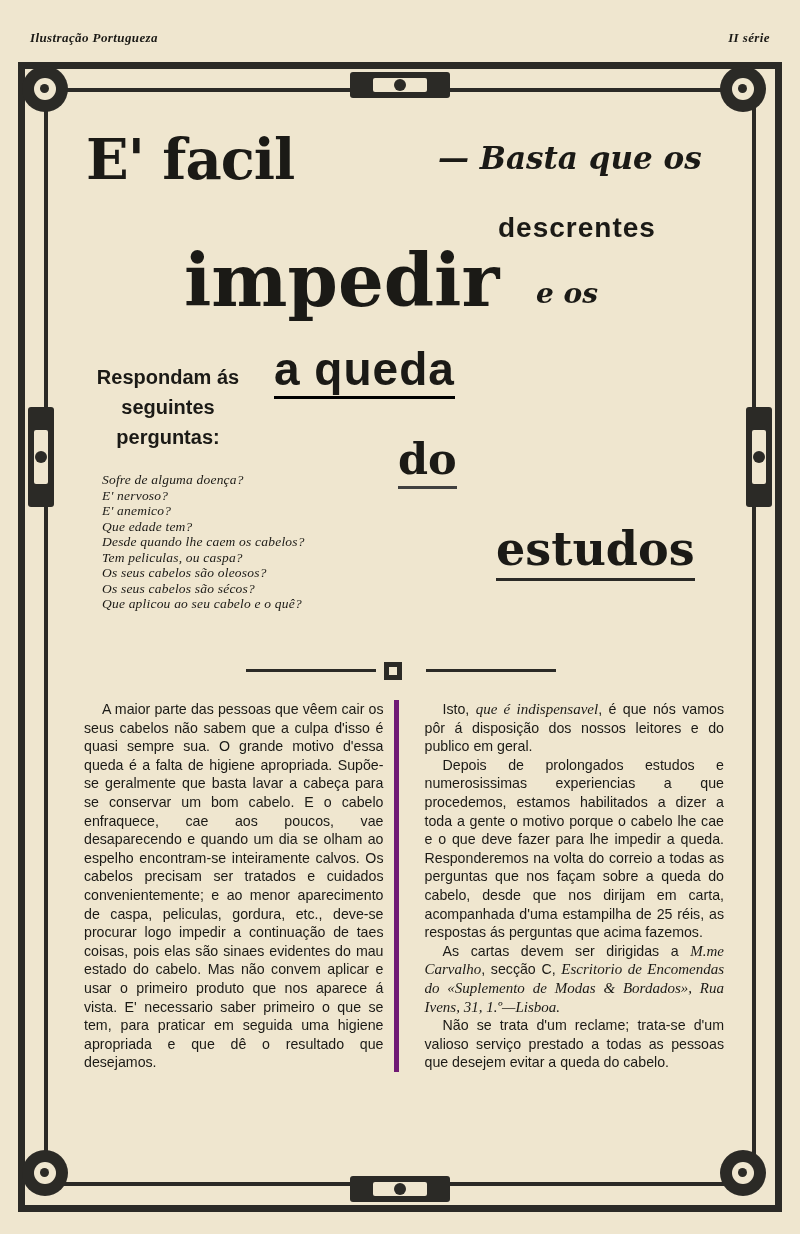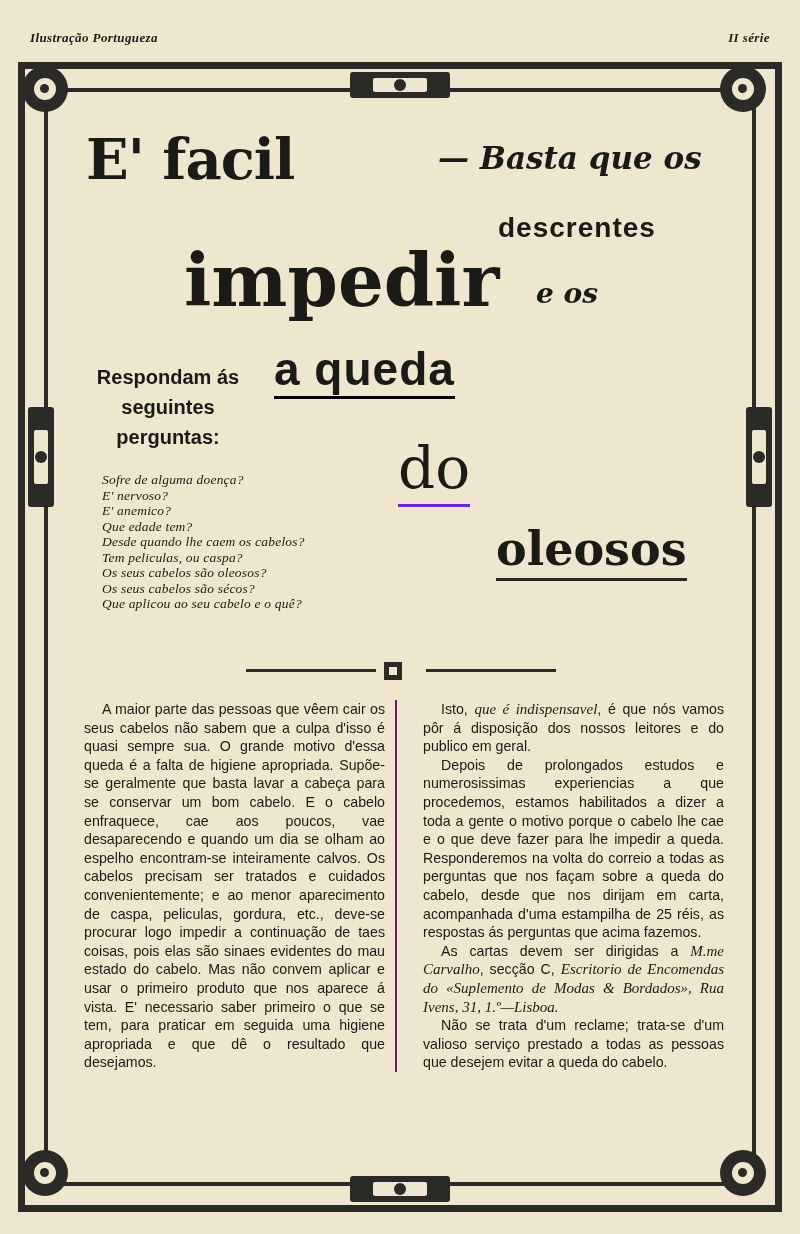--- a/index.html
+++ b/index.html
@@ -97,22 +97,22 @@
   }
   .h-aqueda{
     position:absolute;left:208px;top:230px;
     font-family:"Liberation Sans", sans-serif;
     font-weight:bold;font-size:46px;letter-spacing:1px;
     border-bottom:3px solid #000000;
   }
   .h-do{
     position:absolute;left:332px;top:322px;
     font-family:"DejaVu Serif", serif;
-    font-weight:normal;font-size:58px;
-    border-bottom:3px solid #6d28d9;padding-bottom:2px;
+    font-weight:bold;font-size:43px;
+    border-bottom:3px solid #404040;padding-bottom:2px;
   }
   .h-cabelo{
     position:absolute;left:430px;top:410px;
     font-family:"DejaVu Serif", serif;
     font-weight:bold;font-size:46px;
     border-bottom:3px solid #2b2a26;padding-bottom:2px;
   }
   .h-basta{
     position:absolute;left:372px;top:28px;
     font-family:"DejaVu Serif", serif;
@@ -170,21 +170,21 @@
     position:absolute;left:18px;top:588px;width:640px;
     display:flex;gap:26px;
   }
   .col{
     width:307px;
     font-family:"Liberation Sans", sans-serif;
     font-size:14.2px;line-height:18.6px;
     text-align:justify;
   }
   .col p{margin:0;text-indent:18px;}
-  .col-left{padding-right:10px;border-right:2px solid #701a75;}
+  .col-left{padding-right:10px;border-right:5px solid #701a75;}
   .ital{font-style:italic;font-family:"Liberation Serif", serif;font-size:15px;}
 </style>
 </head>
 <body>
 
 <div class="runhead">
   <span>Ilustração Portugueza</span>
   <span>II série</span>
 </div>
 
@@ -237,21 +237,21 @@
   <div class="mid-right-dot"></div>
 </div>
 
 <div class="content">
 
   <div class="headline">
     <div class="h-efacil">E' facil</div>
     <div class="h-impedir">impedir</div>
     <div class="h-aqueda">a queda</div>
     <div class="h-do">do</div>
-    <div class="h-cabelo">oleosos</div>
+    <div class="h-cabelo">estudos</div>
 
     <div class="h-basta">— Basta que os</div>
     <div class="h-descrentes">descrentes</div>
     <div class="h-eos">e os</div>
 
     <div class="h-respondam">Respondam ás seguintes perguntas:</div>
 
     <div class="questions">
       <div>Sofre de alguma doença?</div>
       <div>E' nervoso?</div>

